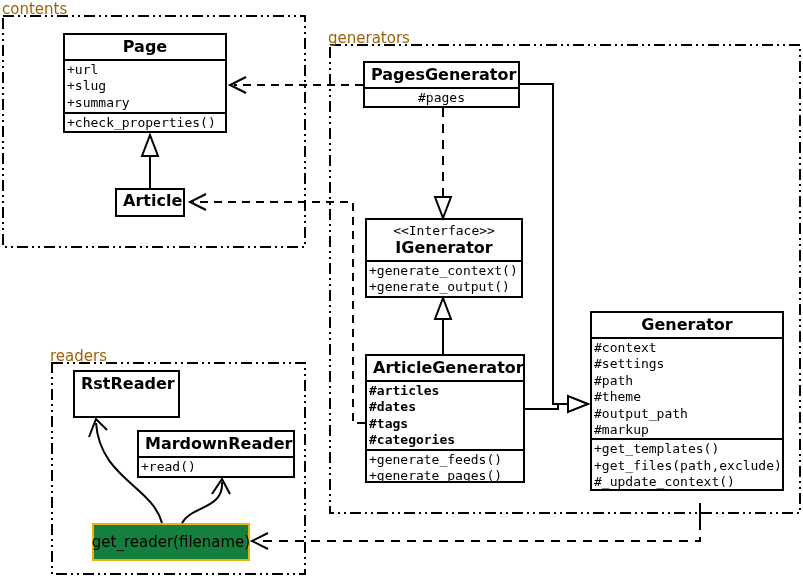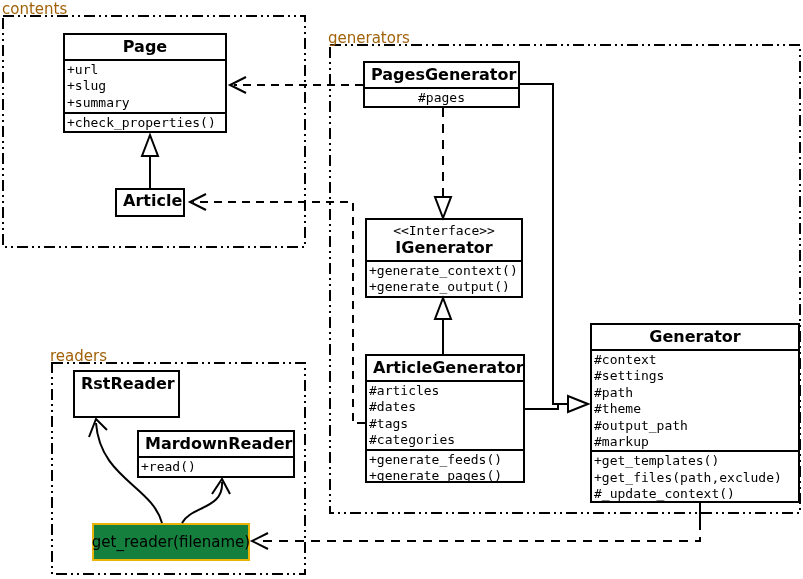--- a/index.html
+++ b/index.html
@@ -79,33 +79,33 @@
     <div class="uml-stereotype">&lt;&lt;Interface&gt;&gt;</div>
     <div class="uml-title" style="padding-top:0;">IGenerator</div>
     <div class="uml-compartment" style="flex:1;">
       <div class="uml-row">+generate_context()</div>
       <div class="uml-row">+generate_output()</div>
     </div>
   </div>
 
   <div class="uml-class" style="left:365px; top:354px; width:160px; height:129px;">
     <div class="uml-title">ArticleGenerator</div>
-    <div class="uml-compartment" style="flex:1;">
+    <div class="uml-compartment" style="flex:1;font-weight:bold;">
       <div class="uml-row">#articles</div>
       <div class="uml-row">#dates</div>
       <div class="uml-row">#tags</div>
       <div class="uml-row">#categories</div>
     </div>
     <div class="uml-compartment">
       <div class="uml-row">+generate_feeds()</div>
       <div class="uml-row">+generate_pages()</div>
     </div>
   </div>
 
-  <div class="uml-class" style="left:590px; top:323px; width:210px; height:180px;">
+  <div class="uml-class" style="left:590px; top:311px; width:194px; height:180px;">
     <div class="uml-title">Generator</div>
     <div class="uml-compartment" style="flex:1;">
       <div class="uml-row">#context</div>
       <div class="uml-row">#settings</div>
       <div class="uml-row">#path</div>
       <div class="uml-row">#theme</div>
       <div class="uml-row">#output_path</div>
       <div class="uml-row">#markup</div>
     </div>
     <div class="uml-compartment">

